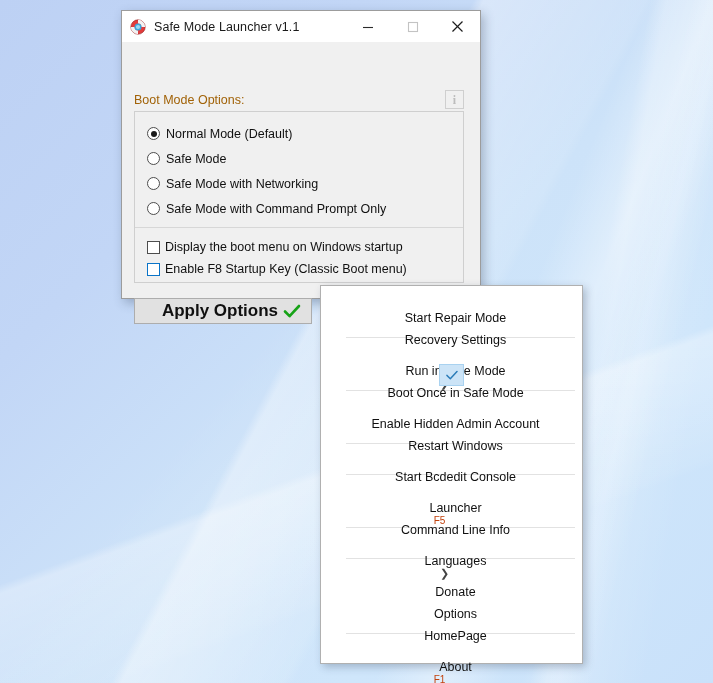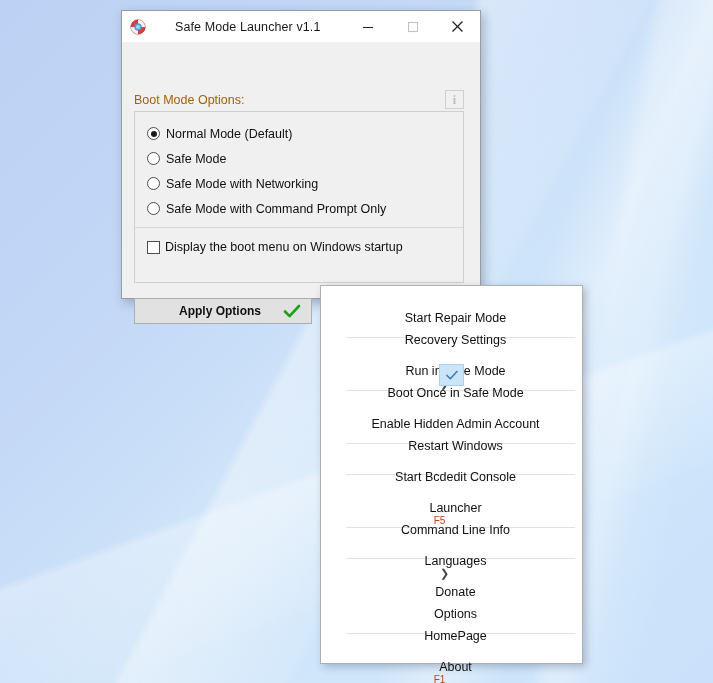--- a/index.html
+++ b/index.html
@@ -45,21 +45,20 @@
   }
 
   
   .titlebar {
     height: 31px;
     background: #ffffff;
     display: flex;
     align-items: center;
     position: relative;
     box-sizing: border-box;
-    gap: 21px;
   }
   .title-icon {
     width: 16px; height: 16px;
     margin-left: 8px; margin-right: 8px;
     position: relative;
     flex: 0 0 auto;
   }
   .title-text {
     font-size: 12.5px;
     color: #1a1a1a;
@@ -189,21 +188,21 @@
   }
   .btn {
     height: 26px;
     background: #e1e1e1;
     border: 1px solid #adadad;
     box-sizing: border-box;
     display: flex;
     align-items: center;
     position: relative;
     padding: 0 9px;
-    font-size: 12px;
+    font-size: 17px;
     color: #101010;
   }
   .btn-apply { width: 178px; }
   .btn-apply .btn-label {
     font-weight: bold;
     flex: 1;
     text-align: center;
     padding-left: 14px;
   }
   .btn-menu {
@@ -339,20 +338,24 @@
         </div>
       </div>
 
       <div class="group-divider"></div>
 
       <div class="check-area">
         <div class="opt-row">
           <span class="checkbox"></span>
           <span>Display the boot menu on Windows startup</span>
         </div>
+        <div class="opt-row">
+          <span class="checkbox focused"></span>
+          <span>Enable F8 Startup Key (Classic Boot menu)</span>
+        </div>
       </div>
 
     </div>
 
     <div class="button-row">
       <div class="btn btn-apply">
         <span class="btn-label">Apply Options</span>
         <span class="btn-icon">
           <svg width="18" height="15" viewBox="0 0 18 15">
             <polyline points="2,7.5 6.6,12.2 16,2" fill="none" stroke="#17a317" stroke-width="2.6" stroke-linecap="round" stroke-linejoin="round"></polyline>

